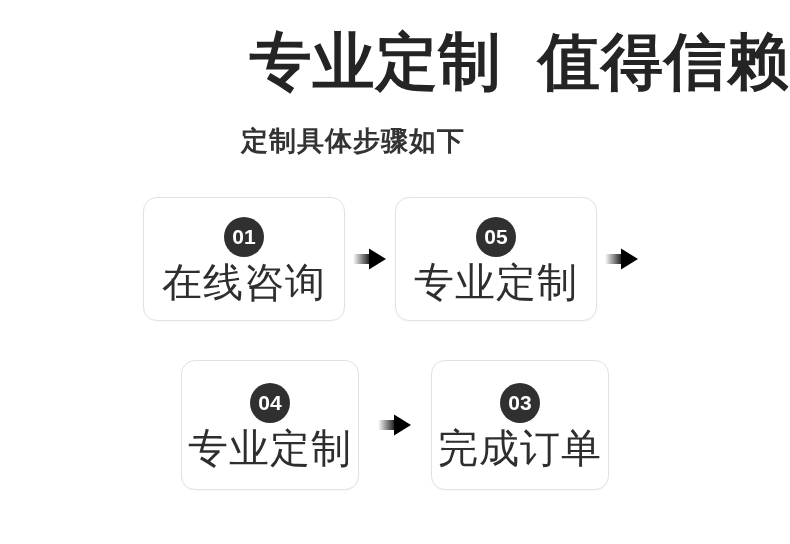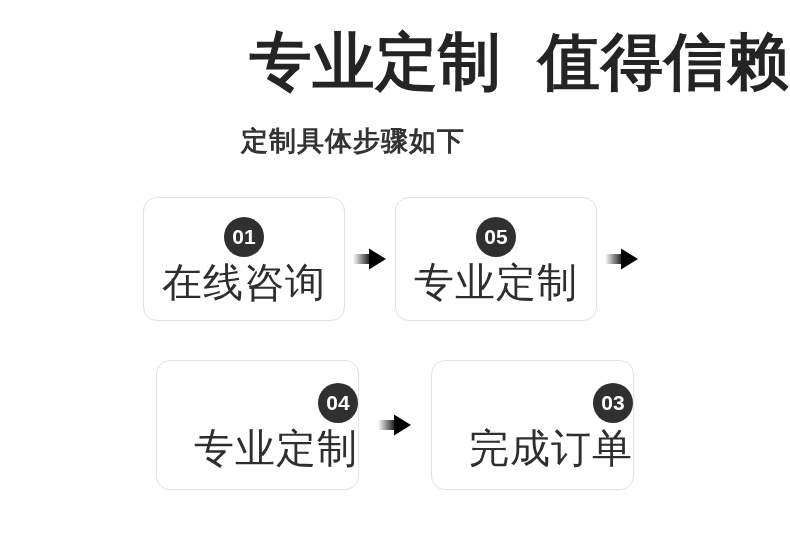--- a/index.html
+++ b/index.html
@@ -65,21 +65,21 @@
     height:124px;
     border:1px solid #e2e2e2;
     border-radius:14px;
     background:#ffffff;
     display:flex;
     flex-direction:column;
     align-items:center;
     justify-content:center;
     box-shadow:0 1px 2px rgba(0,0,0,0.035);
   }
-  .row-2 .step-card { width:203px; height:130px;align-items:flex-end; }
+  .row-2 .step-card { width:178px; height:130px; }
 
   .badge {
     width:40px;
     height:40px;
     border-radius:50%;
     background:#303030;
     color:#ffffff;
     font-size:21px;
     font-weight:bold;
     display:flex;

